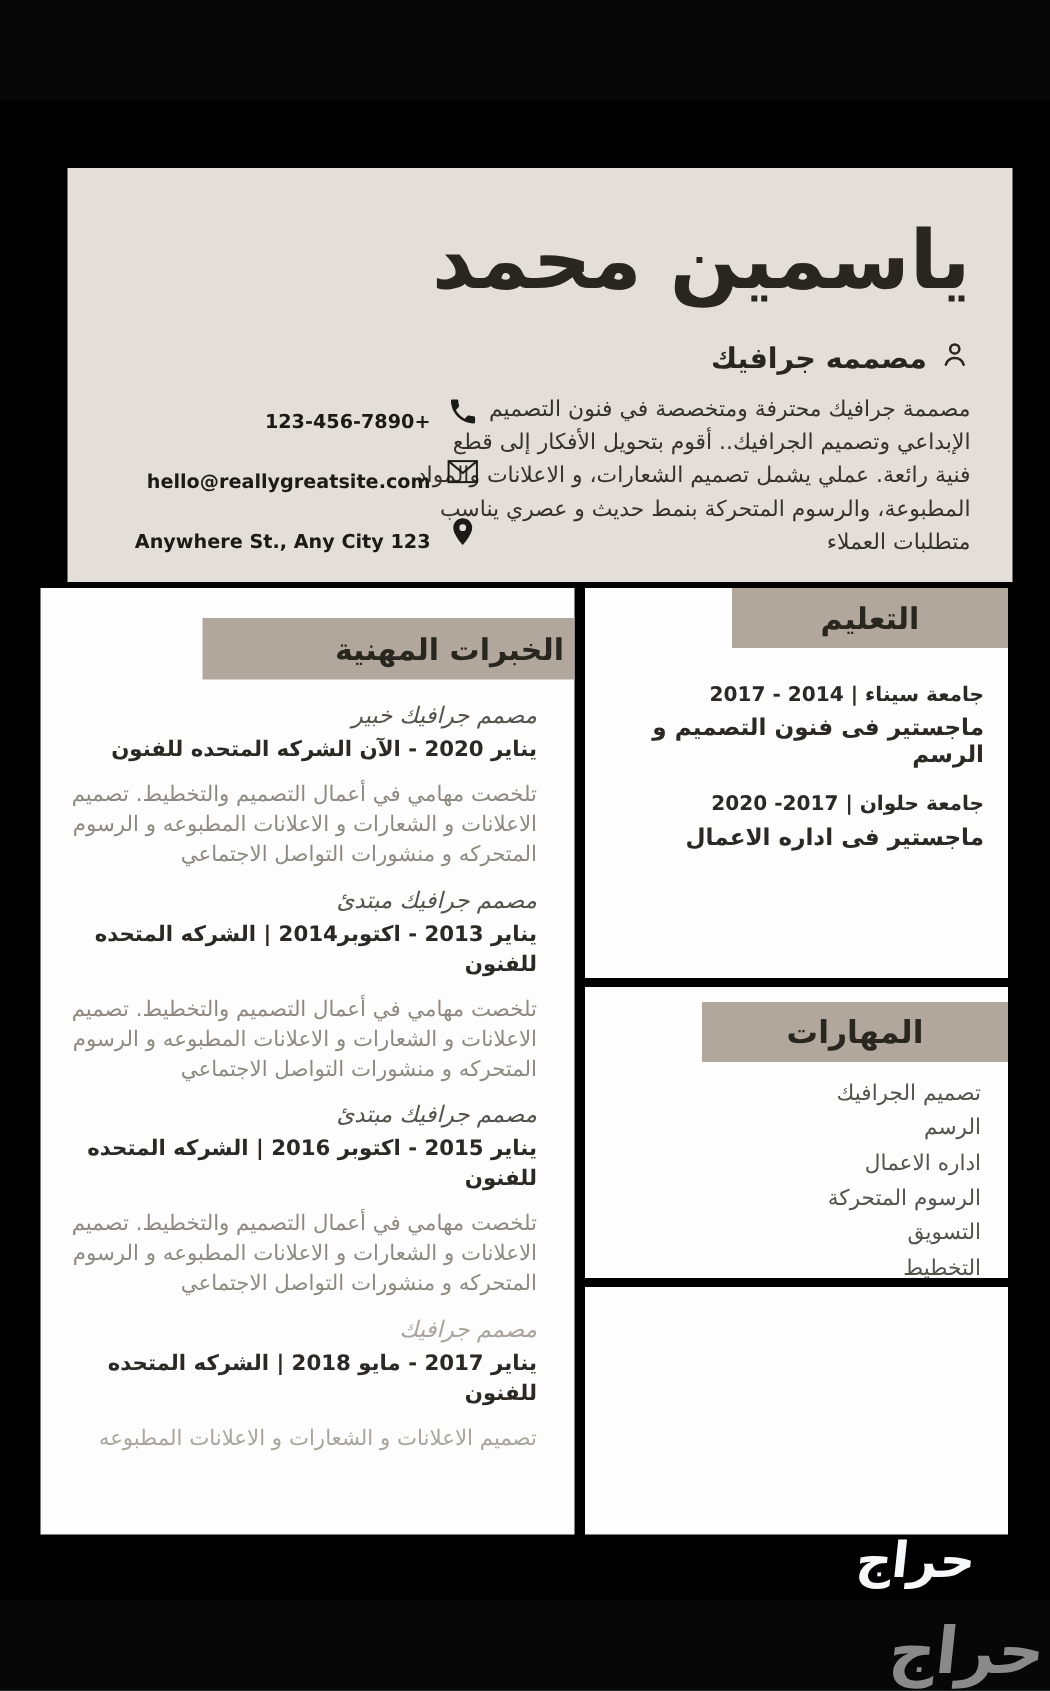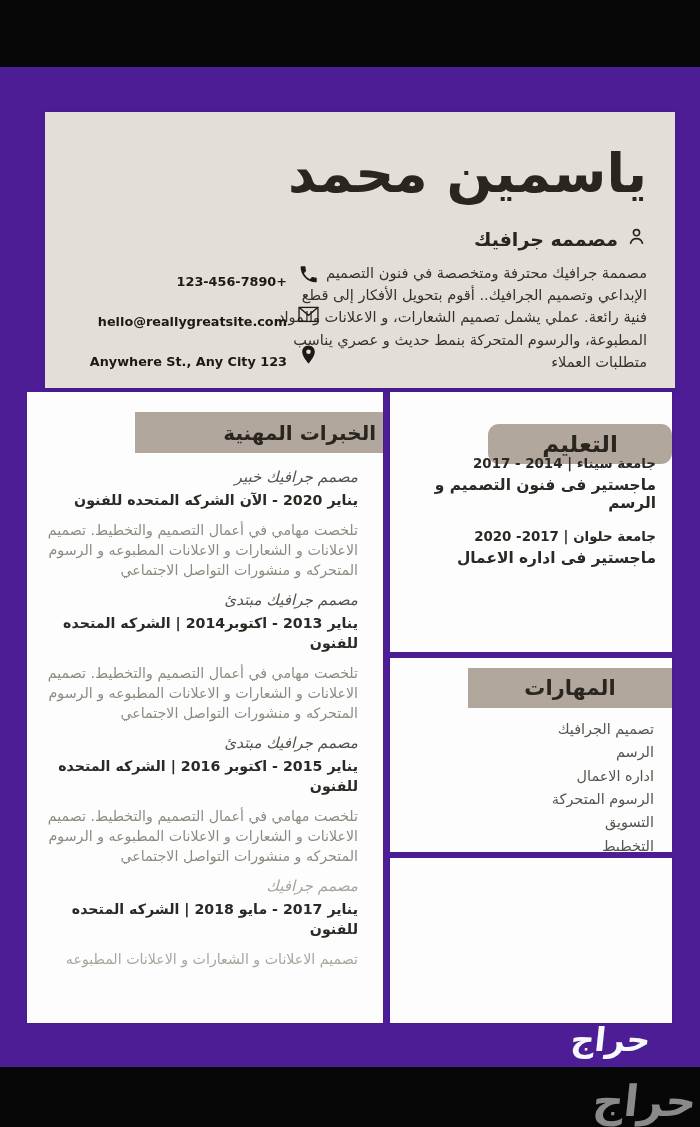--- a/index.html
+++ b/index.html
@@ -1,18 +1,18 @@
 <!DOCTYPE html>
 <html lang="ar"><head>
 <meta charset="utf-8">
 <style>
   * { margin:0; padding:0; box-sizing:border-box; }
   body { background:#d9dbde; font-family:"DejaVu Sans", sans-serif; }
   .screen{ position:relative; width:700px; height:1127px; margin:0 auto;
-           background:#4c1d95; overflow:hidden; }
+           background:#000000; overflow:hidden; }
   .frame-bar{ position:absolute; left:0; width:700px; background:#070707; }
   .frame-bar.top{ top:0; height:67px; }
   .frame-bar.bottom{ top:1067px; height:60px; }
 
   
   .header-card{ position:absolute; left:45px; top:112px; width:630px; height:276px;
                 background:#e3ded7; box-shadow:0 2px 8px rgba(0,0,0,.10); }
   .name{ position:absolute; top:30px; right:28px; direction:rtl;
          font-size:54px; font-weight:bold; color:#29261f; letter-spacing:-1px; white-space:nowrap; }
   .subtitle{ position:absolute; top:114px; right:28px; direction:rtl;
@@ -34,22 +34,22 @@
   .card{ position:absolute; background:#fdfdfd; box-shadow:0 0 0 1px rgba(0,0,0,.04); }
   .exp-card{ left:27px; top:392px; width:356px; height:631px; }
   .edu-card{ left:390px; top:392px; width:282px; height:260px; }
   .skills-card{ left:390px; top:658px; width:282px; height:194px; }
   .empty-card{ left:390px; top:858px; width:282px; height:165px; }
 
   .section-bar{ position:absolute; right:0; background:#b2a79d; direction:rtl;
                 display:flex; align-items:center; color:#29261f; font-weight:bold; }
   .exp-card .section-bar{ top:20px; width:248px; height:41px; font-size:20px;
                           justify-content:flex-start; padding-right:7px; }
-  .edu-card .section-bar{ top:32px; width:184px; height:40px; font-size:23px;
-                          justify-content:center;border-radius:11px; }
+  .edu-card .section-bar{ top:0; width:184px; height:40px; font-size:20px;
+                          justify-content:center; }
   .skills-card .section-bar{ top:10px; width:204px; height:40px; font-size:21px;
                              justify-content:center; }
 
   .jobs{ position:absolute; top:76px; right:25px; left:18px; direction:rtl; text-align:right; }
   .job-role{ font-size:15.2px; color:#56524c; line-height:1.3; margin-bottom:3px;font-style:italic; }
   .job-period{ font-size:14.2px; font-weight:bold; color:#2c2925; line-height:1.4; margin-bottom:9px; }
   .job-desc{ font-size:14.2px; color:#8f8a81; line-height:1.42; margin-bottom:11px; }
   .job.muted .job-role, .job.muted .job-desc{ color:#aaa59c; }
 
   .edu-entries{ position:absolute; top:64px; right:16px; left:10px; direction:rtl; text-align:right; }

